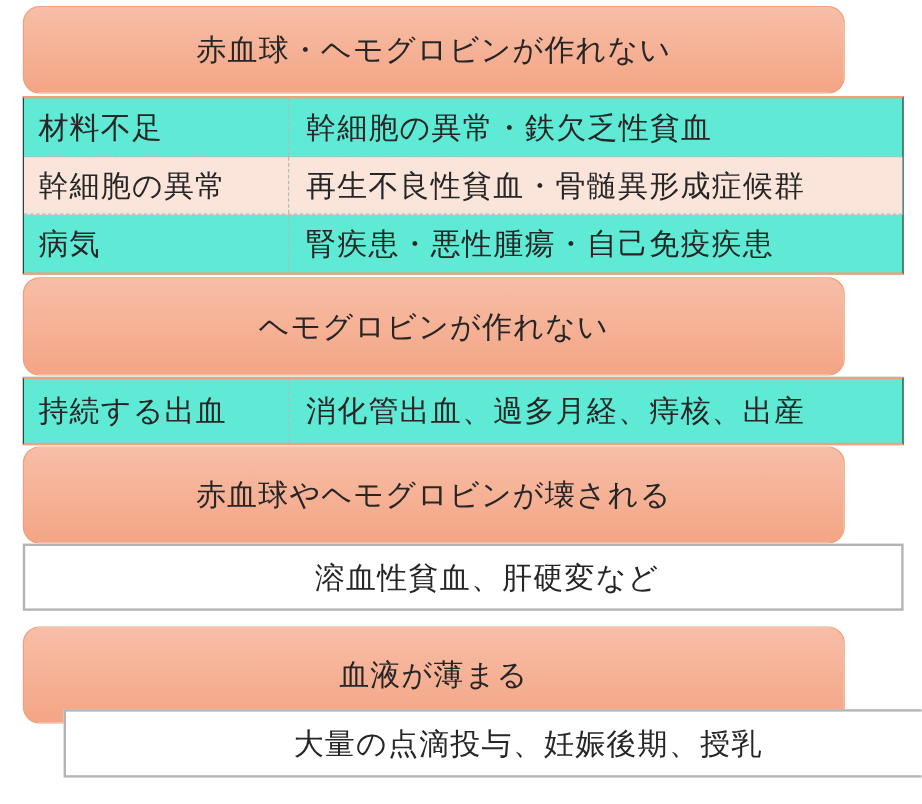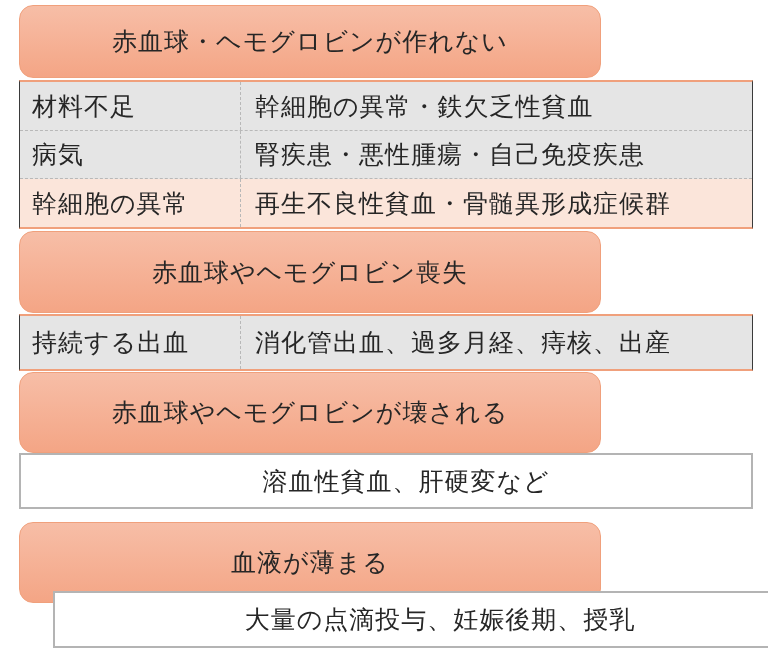--- a/index.html
+++ b/index.html
@@ -2,37 +2,37 @@
 <html><head>
   <meta charset="utf-8">
   <style>
     html, body { margin: 0; padding: 0; background: #ffffff; }
     body {
       width: 768px; height: 670px; position: relative; overflow: hidden;
       font-family: "DejaVu Sans", "Liberation Sans", sans-serif;
       color: #262626;
     }
     .header {
-      position: absolute; left: 19px; width: 582px;
+      position: absolute; left: 19px; width: 685px;
       border-radius: 14px;
       background: linear-gradient(to bottom, #f7bea7 0%, #f4a585 100%);
       border: 1px solid #f0a07c;
       box-sizing: border-box;
       display: flex; align-items: center; justify-content: center;
       font-size: 25px; letter-spacing: 1px;
       color: #262626;
     }
     .table {
       position: absolute; left: 19px; width: 734px;
       box-sizing: border-box;
       border-left: 1.5px solid #3a3a3a;
       border-right: 1.5px solid #3a3a3a;
       border-bottom: 2px solid #f0a07c;
       border-top: 2px solid #f0a07c;
-      background: #e5e5e5;
+      background: #5eead4;
     }
     .row {
       display: flex; box-sizing: border-box;
       border-bottom: 1px dashed #b8b8b8;
     }
     .row:last-child { border-bottom: none; }
     .row.shaded { background: #fbe5da; }
     .cell {
       box-sizing: border-box; display: flex; align-items: center;
       font-size: 25px; letter-spacing: 1px; padding-left: 12px;
@@ -53,32 +53,32 @@
 <body>
 
 <div class="header" style="top:5px;height:73px;">
   <span>赤血球・ヘモグロビンが作れない</span>
 </div>
 <div class="table" style="top:80px;height:149px;">
   <div class="row" style="height:49px;">
     <div class="cell label">材料不足</div>
     <div class="cell value">幹細胞の異常・鉄欠乏性貧血</div>
   </div>
+  <div class="row shaded" style="height:48px;">
+    <div class="cell label">幹細胞の異常</div>
+    <div class="cell value">再生不良性貧血・骨髄異形成症候群</div>
+  </div>
   <div class="row" style="height:48px;">
     <div class="cell label">病気</div>
     <div class="cell value">腎疾患・悪性腫瘍・自己免疫疾患</div>
   </div>
-  <div class="row shaded" style="height:48px;">
-    <div class="cell label">幹細胞の異常</div>
-    <div class="cell value">再生不良性貧血・骨髄異形成症候群</div>
-  </div>
 </div>
 
 <div class="header" style="top:231px;height:82px;">
-  <span>赤血球やヘモグロビン喪失</span>
+  <span>ヘモグロビンが作れない</span>
 </div>
 <div class="table" style="top:314px;height:57px;">
   <div class="row" style="height:53px;">
     <div class="cell label">持続する出血</div>
     <div class="cell value">消化管出血、過多月経、痔核、出産</div>
   </div>
 </div>
 
 <div class="header" style="top:372px;height:81px;">
   <span>赤血球やヘモグロビンが壊される</span>

